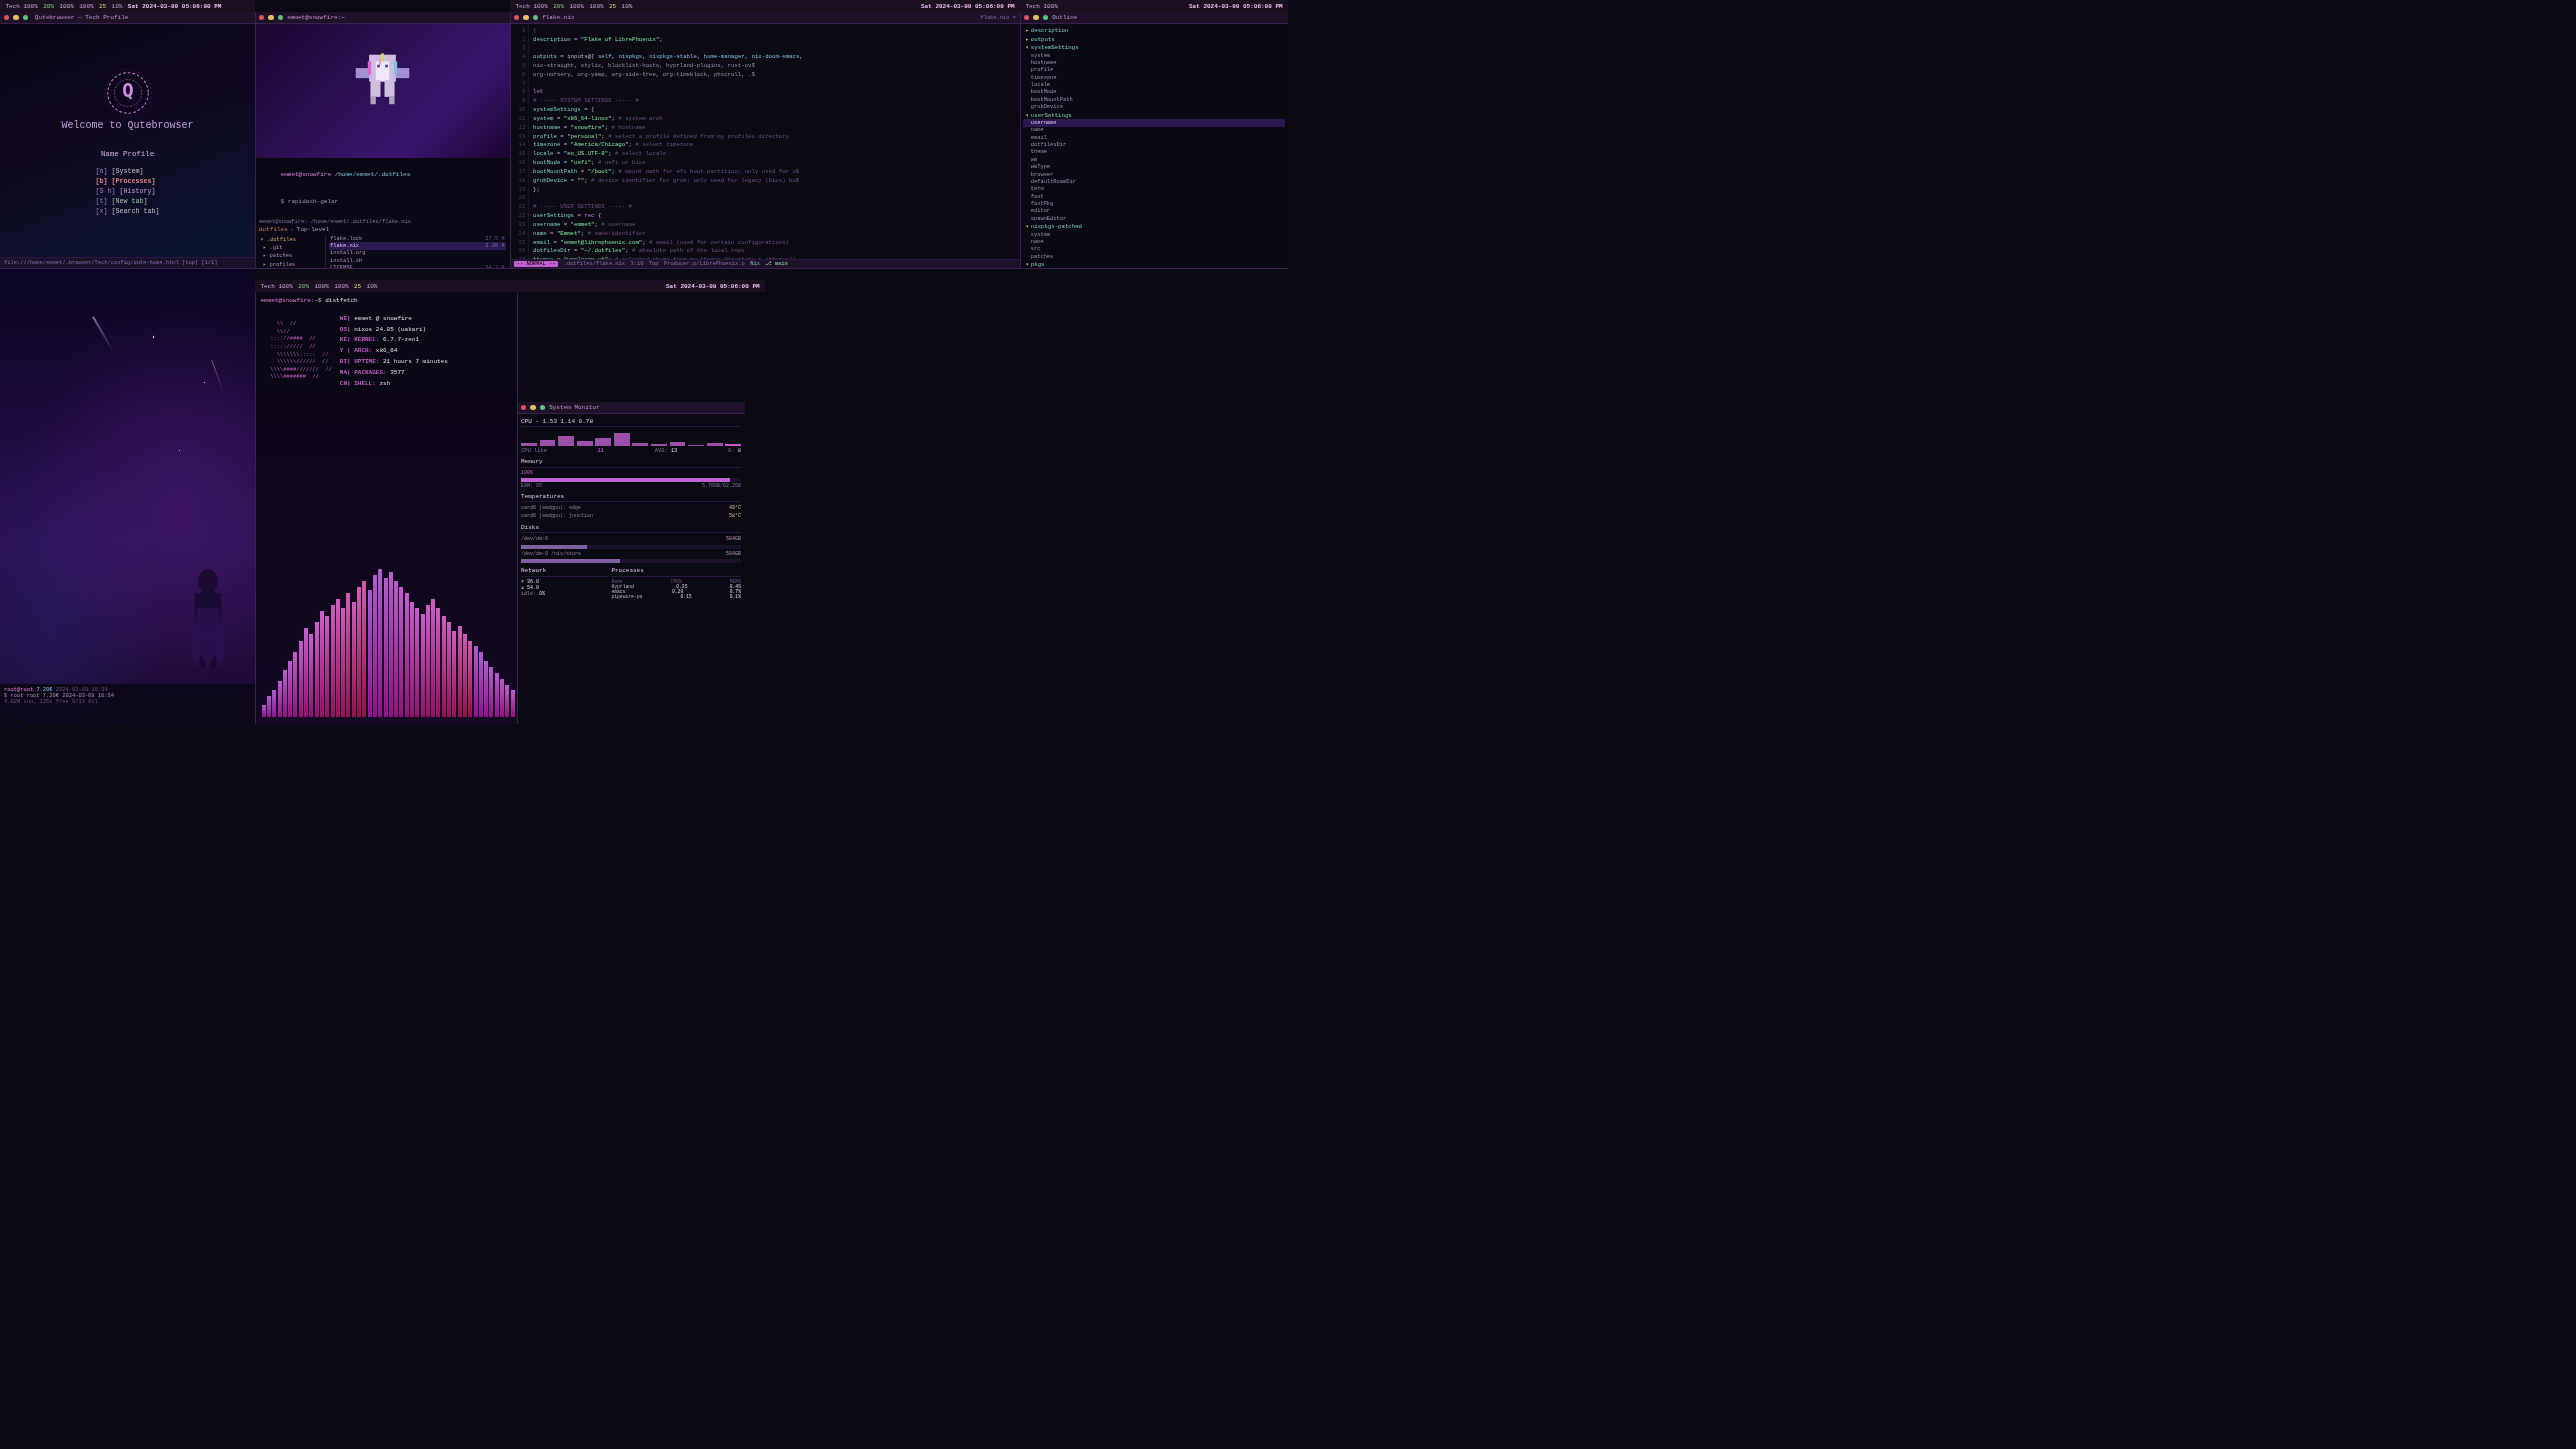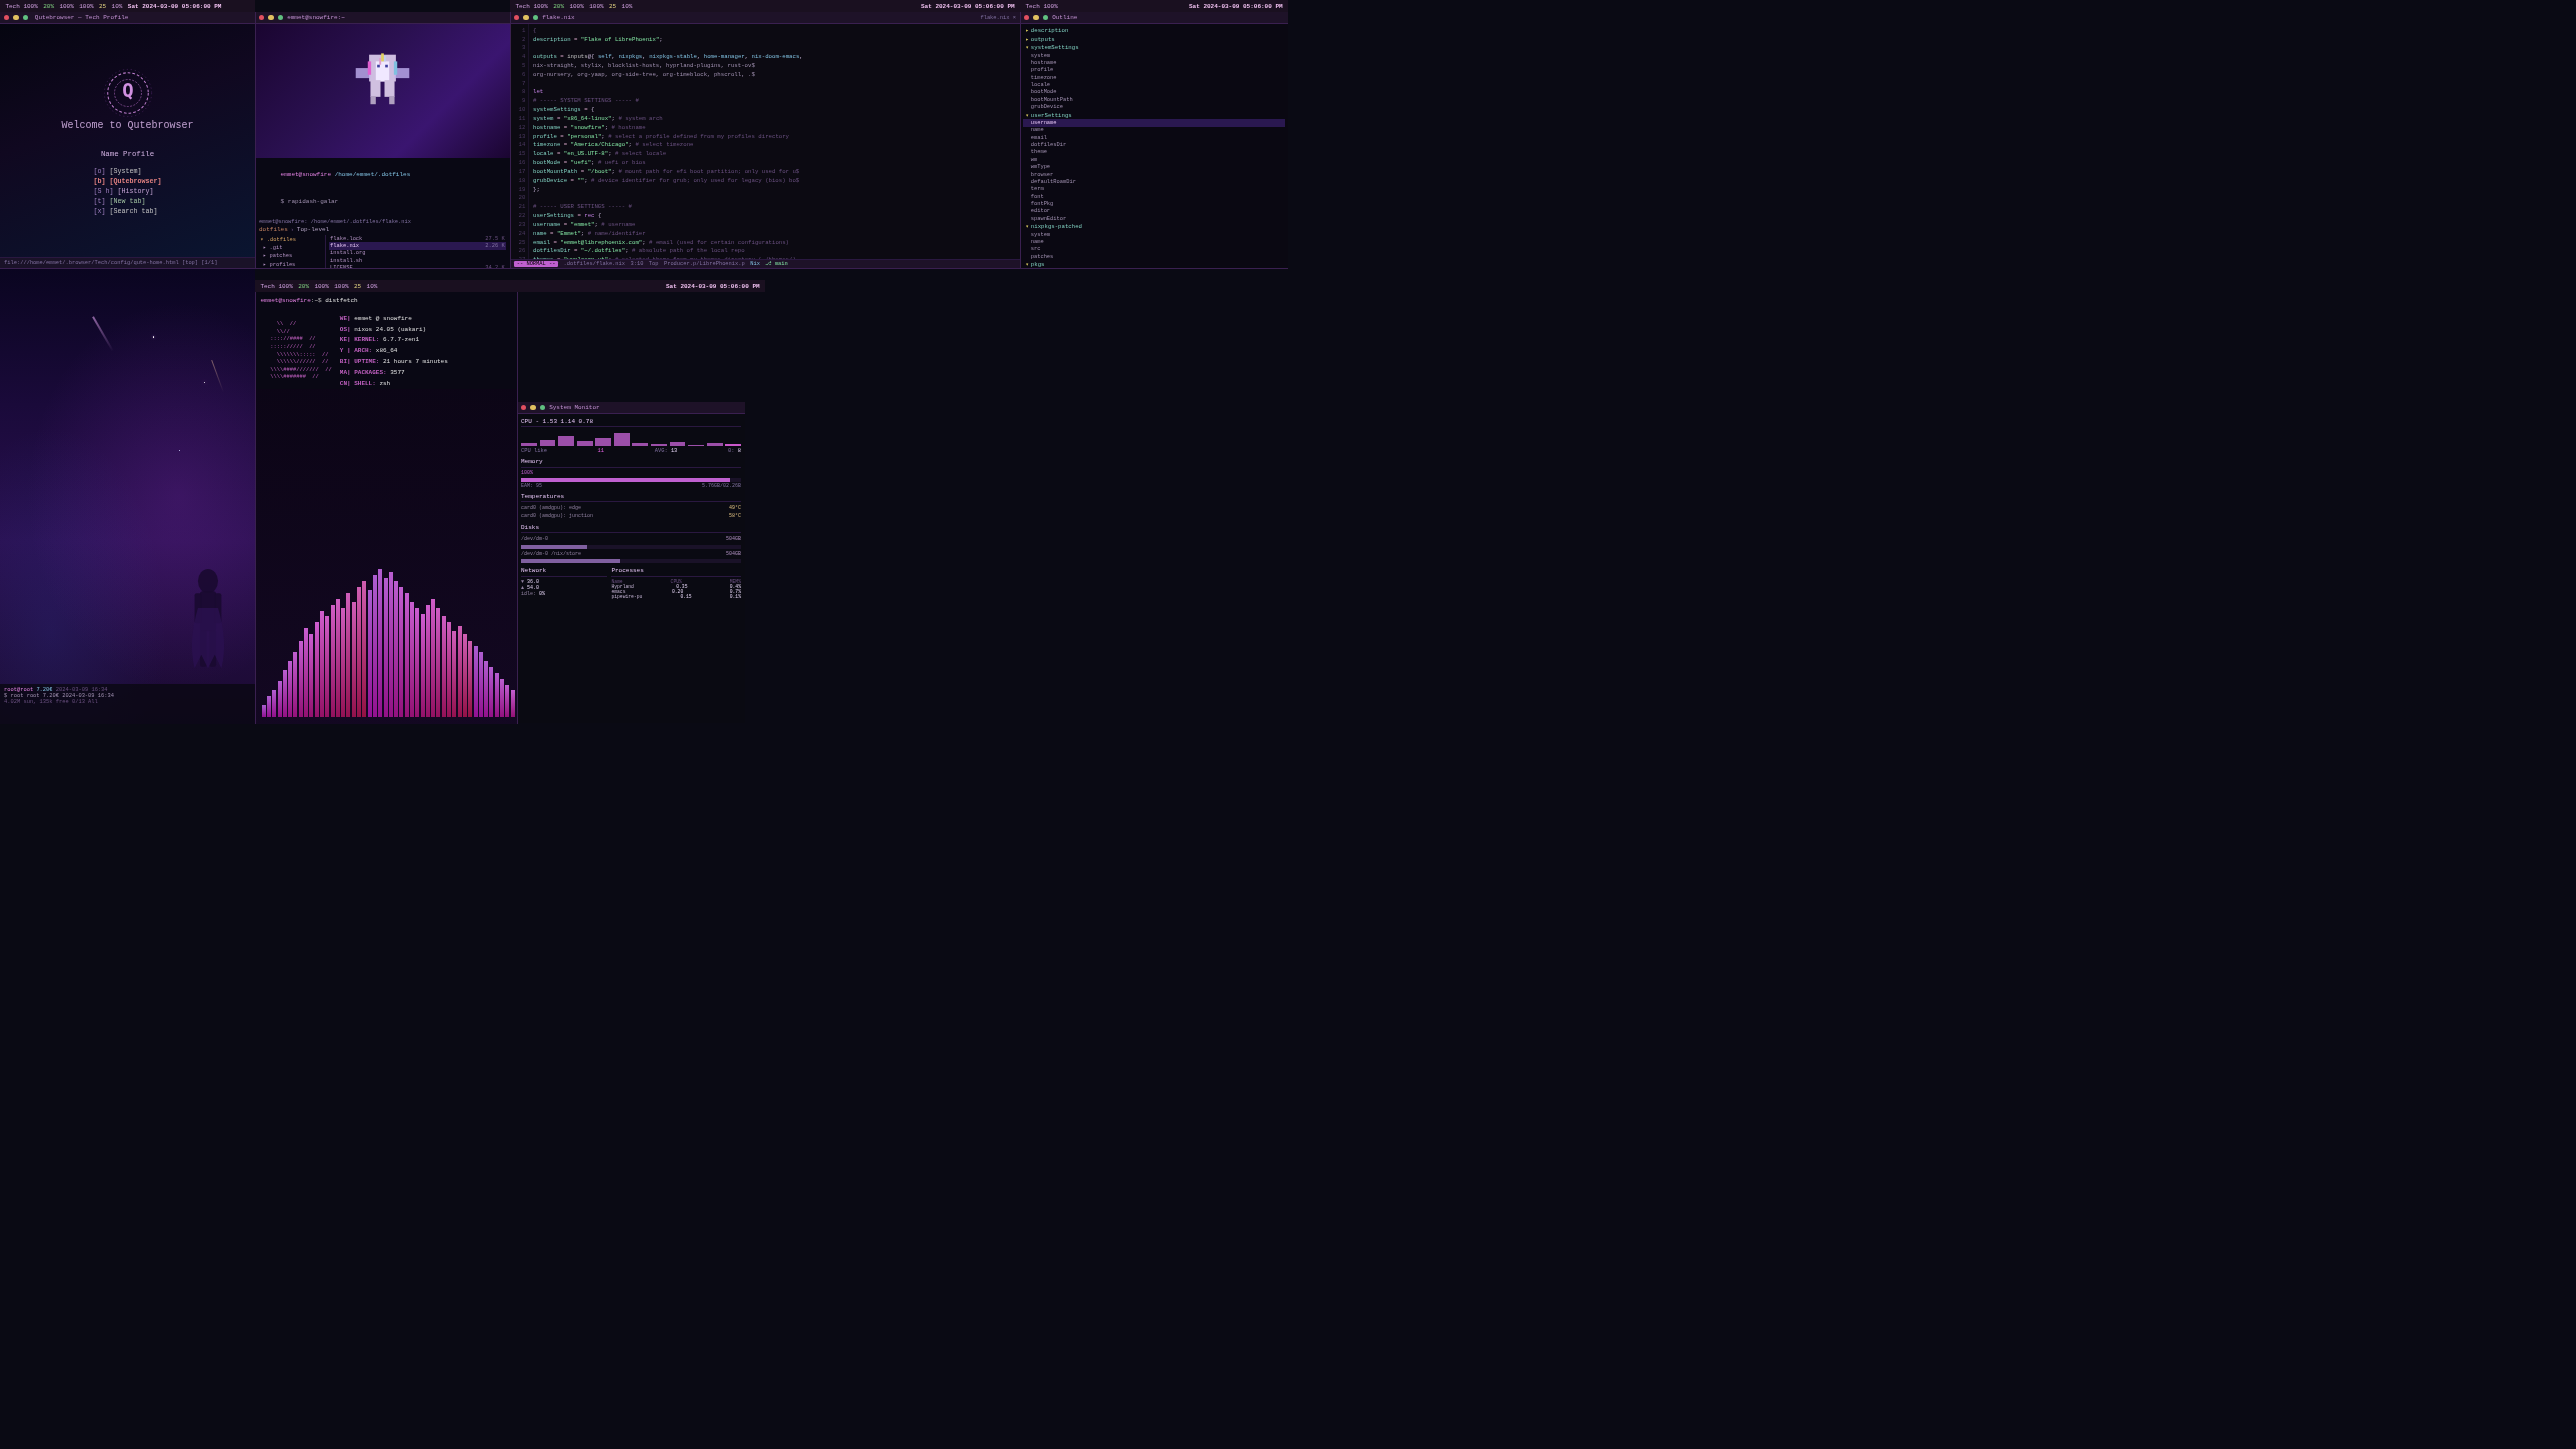--- a/index.html
+++ b/index.html
@@ -350,21 +350,21 @@
       <svg width="54" height="54" viewBox="0 0 80 80" style="font-size:11px">
         <circle cx="40" cy="40" r="30" fill="none" stroke="#c080d0" stroke-width="1.5" stroke-dasharray="4,3"></circle>
         <circle cx="40" cy="40" r="20" fill="none" stroke="#a060b0" stroke-width="1" stroke-dasharray="3,2"></circle>
         <text x="40" y="46" text-anchor="middle" fill="#d090e0" font-size="28" font-family="monospace" font-weight="bold">Q</text>
         <circle cx="40" cy="40" r="35" fill="none" stroke="#8040a0" stroke-width="0.5" stroke-dasharray="2,4"></circle>
       </svg>
       <div class="qute-welcome">Welcome to Qutebrowser</div>
       <div class="qute-profile">Name Profile</div>
       <div class="qute-links">
         <div class="term-line"><span class="qute-link">[o]</span> <span style="color:#c0c0c0;">[System]</span></div>
-        <div class="term-line"><span class="qute-link-b">[b]</span> <span style="color:#e08080;font-weight:bold;">[Qutebrowser]</span></div>
+        <div class="term-line"><span class="qute-link-b">[b]</span> <span style="color:#e08080;font-weight:bold;">[Processes]</span></div>
         <div class="term-line"><span class="qute-link">[S h]</span> <span style="color:#c0a0d0;">[History]</span></div>
         <div class="term-line"><span class="qute-link">[t]</span> <span style="color:#a0c0a0;">[New tab]</span></div>
         <div class="term-line"><span class="qute-link">[x]</span> <span style="color:#c0c0c0;">[Search tab]</span></div>
       </div>
     </div>
     <div class="qute-status">
       <span>file:///home/emmet/.browser/Tech/config/qute-home.html [top] [1/1]</span>
     </div>
   </div>
 </div>

